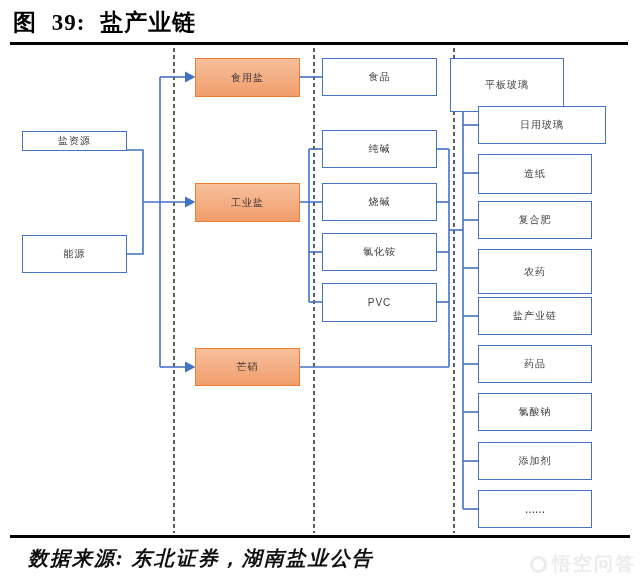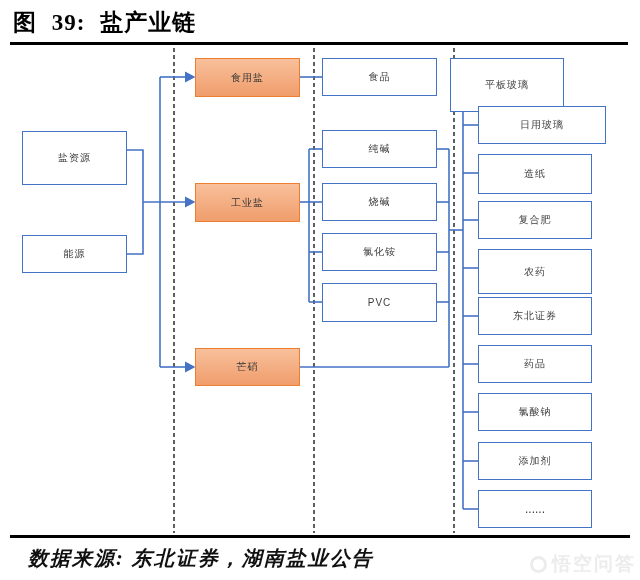--- a/index.html
+++ b/index.html
@@ -71,39 +71,39 @@
     <path d="M463 509 L478 509"></path>
   </g>
 
   <g fill="#4472c4">
     <polygon points="185,71.5 195.5,77 185,82.5"></polygon>
     <polygon points="185,196.5 195.5,202 185,207.5"></polygon>
     <polygon points="185,361.5 195.5,367 185,372.5"></polygon>
   </g>
 </svg>
 
-<div class="node" style="left:22px;top:131px;width:105px;height:54px">盐资源</div>
+<div class="node" style="left:22px;top:131px;width:105px;height:20px">盐资源</div>
 <div class="node" style="left:22px;top:235px;width:105px;height:38px">能源</div>
 
 <div class="node orange" style="left:195px;top:58px;width:105px;height:39px">食用盐</div>
 <div class="node orange" style="left:195px;top:183px;width:105px;height:39px">工业盐</div>
 <div class="node orange" style="left:195px;top:348px;width:105px;height:38px">芒硝</div>
 
 <div class="node" style="left:322px;top:58px;width:115px;height:38px">食品</div>
 <div class="node" style="left:322px;top:130px;width:115px;height:38px">纯碱</div>
 <div class="node" style="left:322px;top:183px;width:115px;height:38px">烧碱</div>
 <div class="node" style="left:322px;top:233px;width:115px;height:38px">氯化铵</div>
 <div class="node" style="left:322px;top:283px;width:115px;height:39px">PVC</div>
 
 <div class="node" style="left:450px;top:58px;width:114px;height:54px">平板玻璃</div>
 <div class="node" style="left:478px;top:106px;width:128px;height:38px">日用玻璃</div>
 <div class="node" style="left:478px;top:154px;width:114px;height:40px">造纸</div>
 <div class="node" style="left:478px;top:201px;width:114px;height:38px">复合肥</div>
 <div class="node" style="left:478px;top:249px;width:114px;height:45px">农药</div>
-<div class="node" style="left:478px;top:297px;width:114px;height:38px">东北证券</div>
+<div class="node" style="left:478px;top:297px;width:114px;height:38px">盐产业链</div>
 <div class="node" style="left:478px;top:345px;width:114px;height:38px">药品</div>
 <div class="node" style="left:478px;top:393px;width:114px;height:38px">氯酸钠</div>
 <div class="node" style="left:478px;top:442px;width:114px;height:38px">添加剂</div>
 <div class="node" style="left:478px;top:490px;width:114px;height:38px;font-size:12px;letter-spacing:0;">......</div>
 
 <div class="src">数据来源: 东北证券，湖南盐业公告</div>
 <div class="wm">
   <span class="wm-logo"></span>
   <span>悟空问答</span>
 </div>

